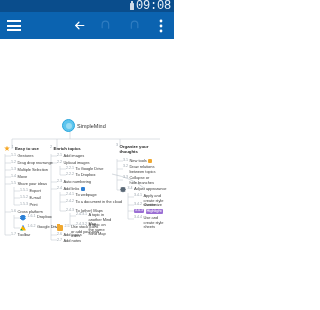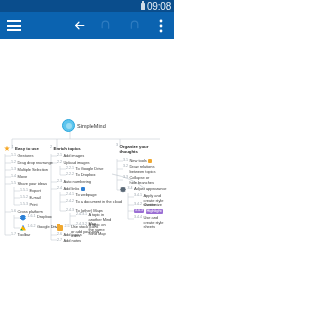--- a/index.html
+++ b/index.html
@@ -11,21 +11,21 @@
   }
 
   
   .statusbar {
     height:12px; background:#0a4d8c;
     display:flex; align-items:center; justify-content:flex-end;
     padding-right:3px; gap:2px;
   }
   .batt { width:4px; height:7px; position:relative; background:#cfdce8; border-radius:0.5px; }
   .batt::before { content:""; position:absolute; top:-1.5px; left:1px; width:2px; height:1.5px; background:#cfdce8; }
-  .clock { color:#e8f0f7; font-size:10px; letter-spacing:-0.2px; }
+  .clock { color:#e8f0f7; font-size:12px; letter-spacing:-0.2px;font-family:Liberation Mono, monospace; }
 
   
   .appbar {
     height:27px; background:#0b63b0;
     display:flex; align-items:center; position:relative;
   }
   .hamburger { width:28px; display:flex; flex-direction:column; align-items:center; gap:2.5px; }
   .hamburger i { display:block; width:14px; height:2px; background:#ffffff; }
   .tb-spacer { flex:1; }
   .tb-btn { width:27px; height:27px; display:flex; align-items:center; justify-content:center; }

